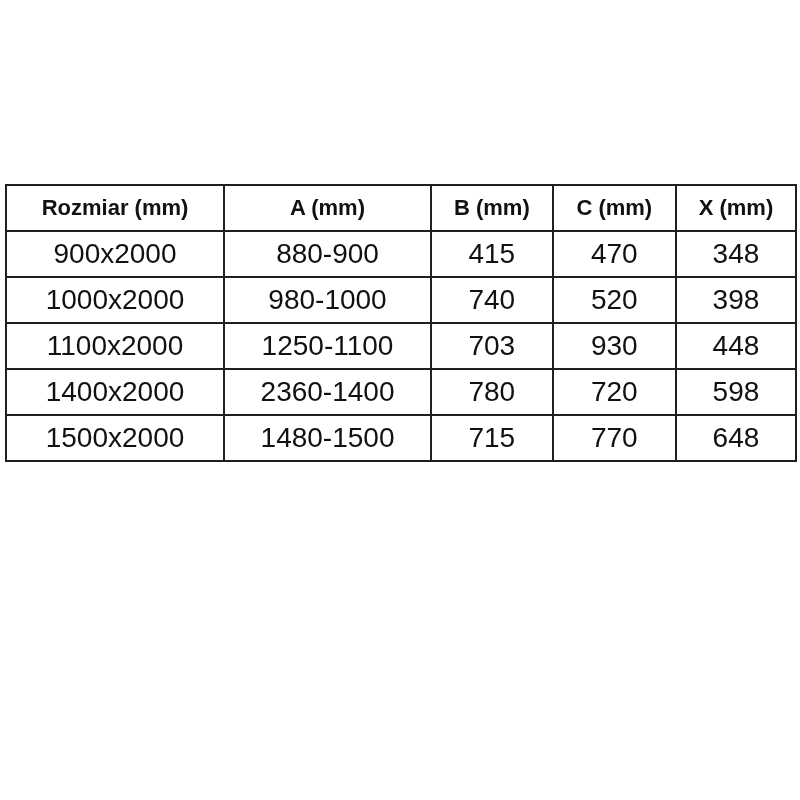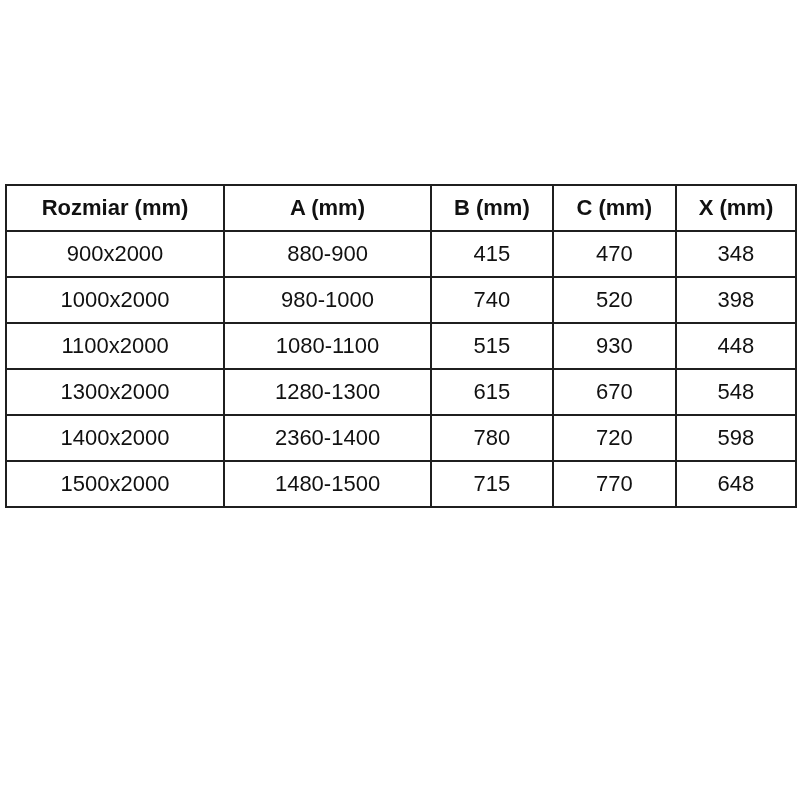--- a/index.html
+++ b/index.html
@@ -23,21 +23,21 @@
     width: 792px;
     border-collapse: collapse;
     table-layout: fixed;
   }
   table.spec th,
   table.spec td {
     border: 2px solid #1f1f1f;
     text-align: center;
     vertical-align: middle;
     height: 46px;
-    font-size: 22px;
+    font-size: 28px;
     line-height: 1;
     padding: 0 4px;
     overflow: hidden;
     white-space: nowrap;
   }
   table.spec th {
     font-weight: bold;
     font-size: 22px;
   }
   col.c-rozmiar { width: 27.6%; }
@@ -77,31 +77,24 @@
       </tr>
       <tr>
         <td>1000x2000</td>
         <td>980-1000</td>
         <td>740</td>
         <td>520</td>
         <td>398</td>
       </tr>
       <tr>
         <td>1100x2000</td>
-        <td>1080-1100</td>
-        <td>515</td>
+        <td>1250-1100</td>
+        <td>703</td>
         <td>930</td>
         <td>448</td>
-      </tr>
-      <tr>
-        <td>1300x2000</td>
-        <td>1280-1300</td>
-        <td>615</td>
-        <td>670</td>
-        <td>548</td>
       </tr>
       <tr>
         <td>1400x2000</td>
         <td>2360-1400</td>
         <td>780</td>
         <td>720</td>
         <td>598</td>
       </tr>
       <tr>
         <td>1500x2000</td>

